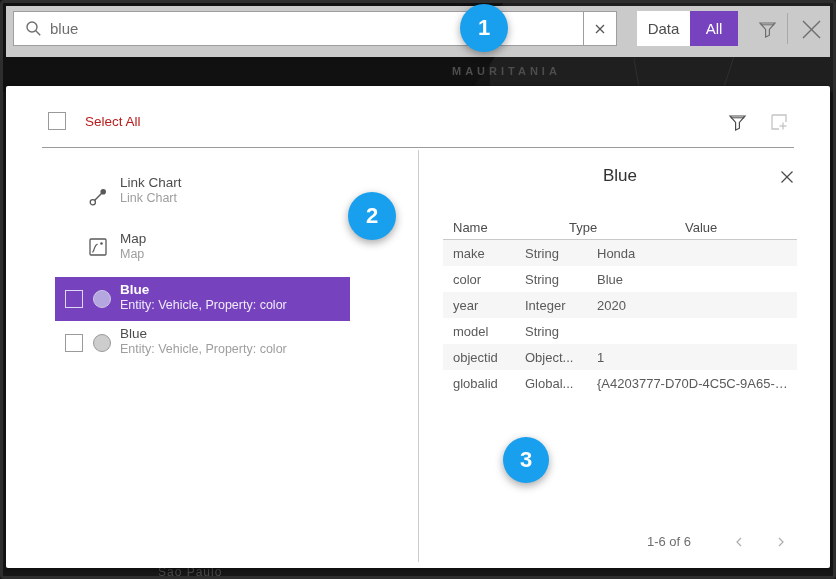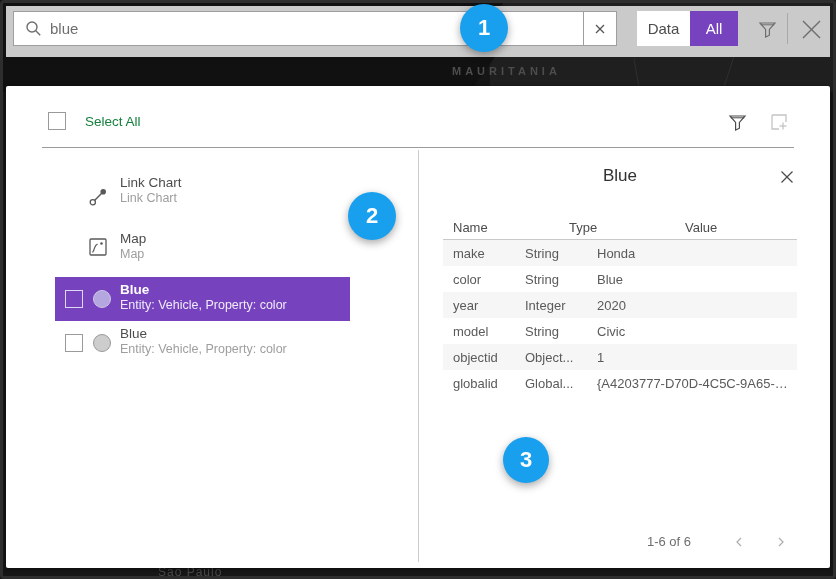--- a/index.html
+++ b/index.html
@@ -43,21 +43,21 @@
   .badge{position:absolute;border-radius:50%;background:#18a0ee;color:#fff;
     display:flex;align-items:center;justify-content:center;font-size:22px;font-weight:bold;
     box-shadow:0 3px 8px rgba(0,0,0,.35);z-index:40;}
   .badge1{left:460px;top:4px;width:48px;height:48px;}
   .badge2{left:348px;top:192px;width:48px;height:48px;}
   .badge3{left:503px;top:437px;width:46px;height:46px;}
   
   .panel{position:absolute;left:6px;top:86px;width:824px;height:482px;background:#fff;
     border-radius:2px;box-shadow:0 1px 5px rgba(0,0,0,.5);z-index:5;}
   .checkbox{position:absolute;width:16px;height:16px;border:1px solid #9a9a9a;background:#fff;cursor:pointer;}
-  .selall-label{position:absolute;left:79px;top:28px;font-size:13.5px;color:#15803d;}
+  .selall-label{position:absolute;left:79px;top:28px;font-size:13.5px;color:#b91c1c;}
   .pn-funnel{position:absolute;left:718px;top:23px;width:26px;height:26px;display:flex;
     align-items:center;justify-content:center;cursor:pointer;}
   .pn-add{position:absolute;left:760px;top:23px;width:26px;height:26px;display:flex;
     align-items:center;justify-content:center;cursor:pointer;}
   .hdivider{position:absolute;left:36px;top:61px;width:752px;height:1px;background:#9b9b9b;}
   .vdivider{position:absolute;left:412px;top:64px;width:1px;height:412px;background:#ccc;}
   
   .li-icon{position:absolute;left:82px;width:20px;height:20px;}
   .li-text .t1{font-size:13.5px;color:#4c4c4c;line-height:16px;}
   .li-text .t2{font-size:12.5px;color:#9e9e9e;line-height:15px;}
@@ -215,21 +215,20 @@
         <span>Blue</span>
       </div>
       <div class="t-row">
         <span>year</span>
         <span>Integer</span>
         <span>2020</span>
       </div>
       <div class="t-row">
         <span>model</span>
         <span>String</span>
-        <span>Civic</span>
       </div>
       <div class="t-row">
         <span>objectid</span>
         <span>Object...</span>
         <span>1</span>
       </div>
       <div class="t-row">
         <span>globalid</span>
         <span>Global...</span>
         <span>{A4203777-D70D-4C5C-9A65-C...</span>

